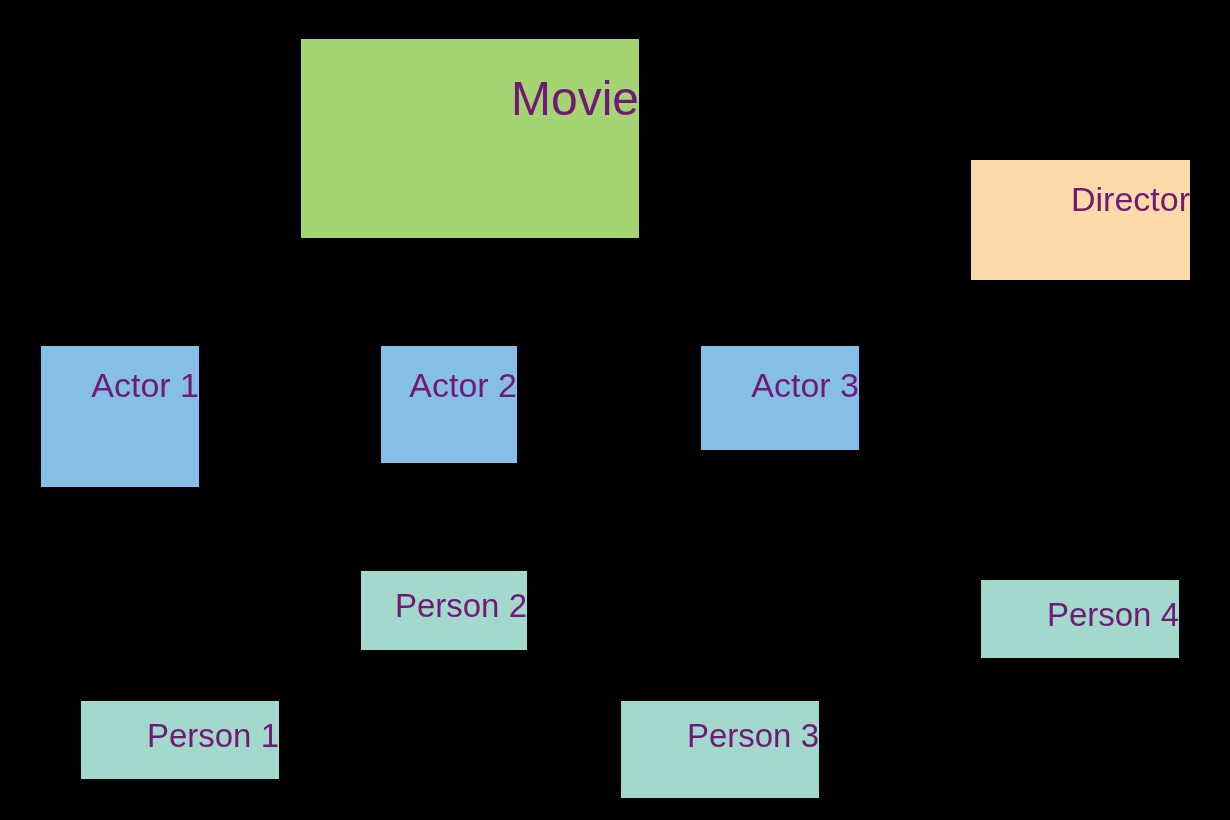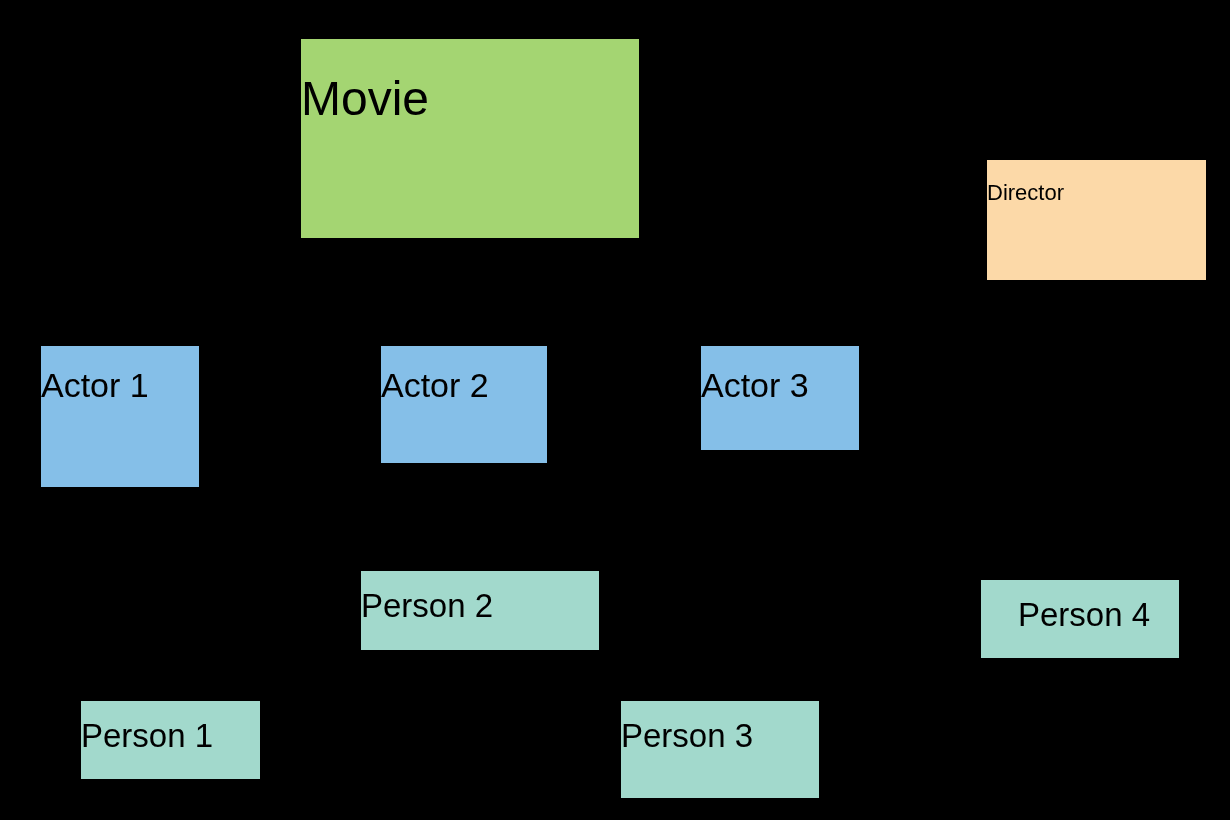--- a/index.html
+++ b/index.html
@@ -16,40 +16,39 @@
     width: 1230px;
     height: 820px;
     background: #000000;
     overflow: hidden;
   }
   .node {
     position: absolute;
     box-sizing: border-box;
     display: flex;
     align-items: center;
-    justify-content: flex-start;
-    color: #000000;
+    justify-content: flex-end;
+    color: #701a75;
     line-height: 1;
     white-space: nowrap;
     user-select: none;
   }
   .node-label {
     display: block;
     text-align: center;
   }
 
   
   .type-movie {
     background: #A4D572;
     font-size: 48px;
   }
   .type-director {
     background: #FCD9A8;
-    font-size: 22px;
-    margin-left: 16px;
+    font-size: 34px;
   }
   .type-actor {
     background: #85BFE8;
     font-size: 34px;
   }
   .type-person {
     background: #A2D9CC;
     font-size: 33px;
   }
 
@@ -77,33 +76,33 @@
   </div>
 
   <div class="node type-director align-upper-sm" style="left:971px; top:160px; width:219px; height:120px;">
     <span class="node-label">Director</span>
   </div>
 
   <div class="node type-actor align-upper-sm" style="left:41px; top:346px; width:158px; height:141px;">
     <span class="node-label">Actor 1</span>
   </div>
 
-  <div class="node type-actor align-upper-sm" style="left:381px; top:346px; width:166px; height:117px;">
+  <div class="node type-actor align-upper-sm" style="left:381px; top:346px; width:136px; height:117px;">
     <span class="node-label">Actor 2</span>
   </div>
 
   <div class="node type-actor align-upper-sm" style="left:701px; top:346px; width:158px; height:104px;">
     <span class="node-label">Actor 3</span>
   </div>
 
-  <div class="node type-person align-upper-xs" style="left:81px; top:701px; width:179px; height:78px;">
+  <div class="node type-person align-upper-xs" style="left:81px; top:701px; width:198px; height:78px;">
     <span class="node-label">Person 1</span>
   </div>
 
-  <div class="node type-person align-upper-xs" style="left:361px; top:571px; width:238px; height:79px;">
+  <div class="node type-person align-upper-xs" style="left:361px; top:571px; width:166px; height:79px;">
     <span class="node-label">Person 2</span>
   </div>
 
   <div class="node type-person align-upper-xs" style="left:621px; top:701px; width:198px; height:97px;">
     <span class="node-label">Person 3</span>
   </div>
 
   <div class="node type-person align-upper-xs" style="left:981px; top:580px; width:198px; height:78px;padding-left:37px;">
     <span class="node-label">Person 4</span>
   </div>

